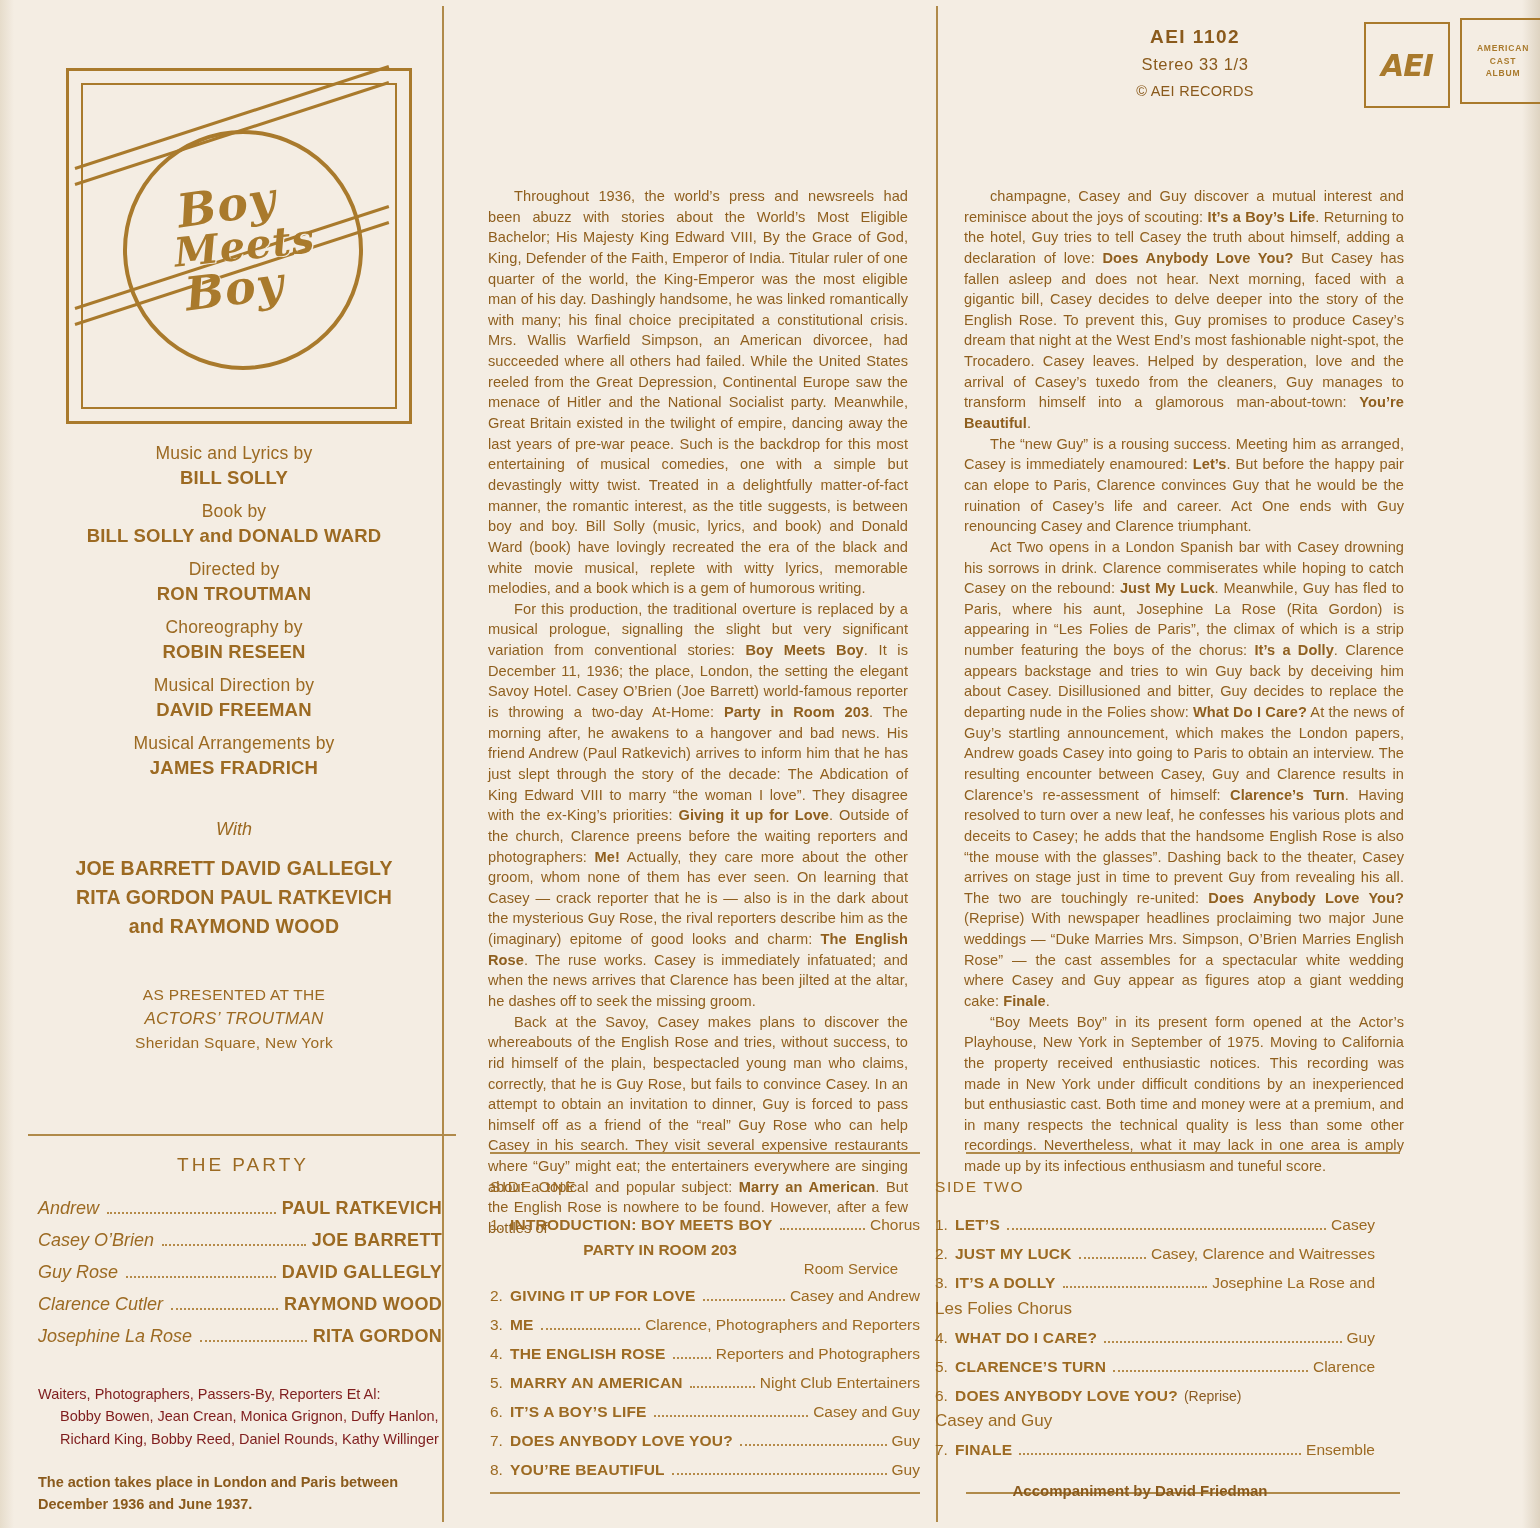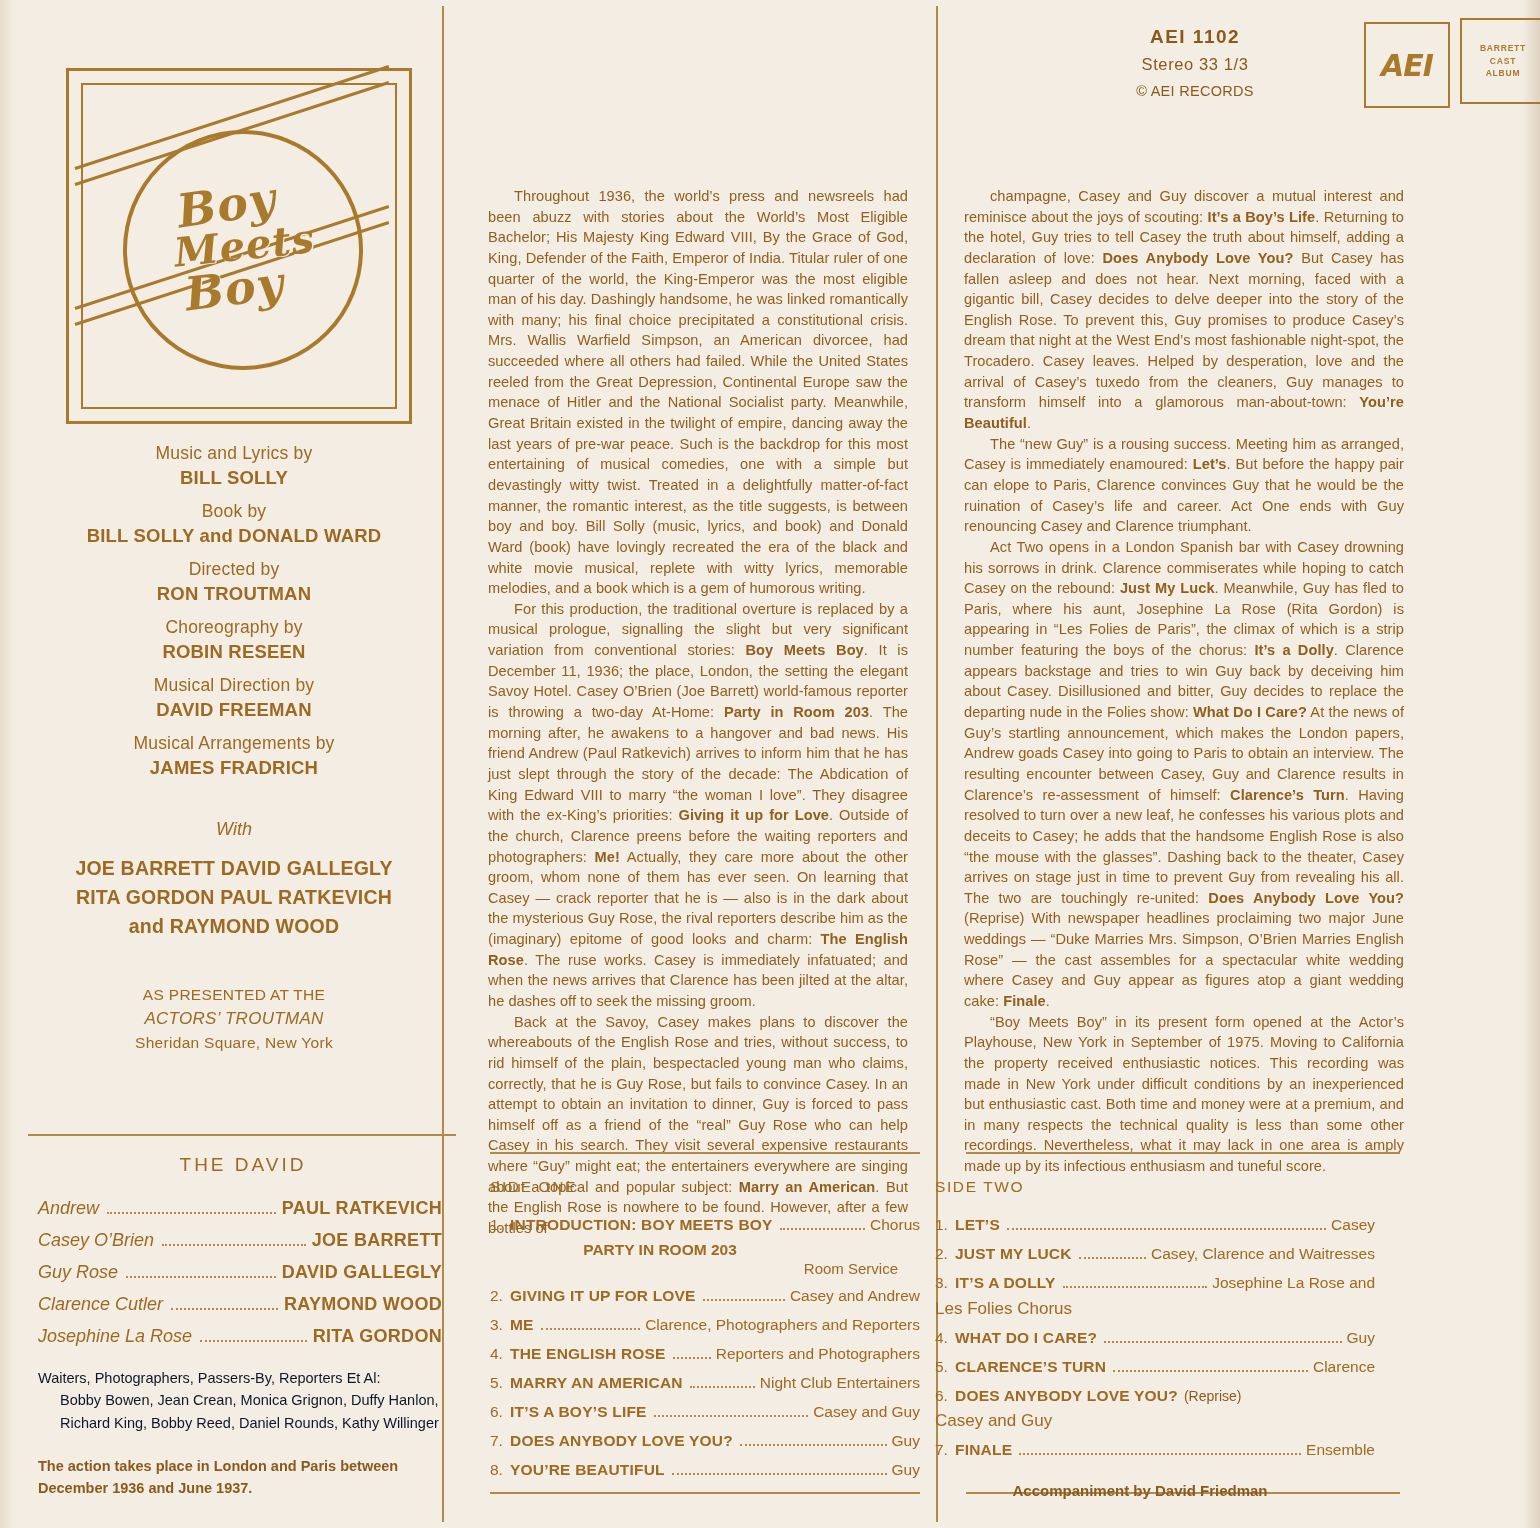--- a/index.html
+++ b/index.html
@@ -133,25 +133,25 @@
   }
   .cast-char { font-style: italic; color: #9c6a22; }
   .cast-dots {
     flex: 1 1 auto;
     border-bottom: 2px dotted #b58a48;
     margin: 0 6px 5px 8px;
     min-width: 12px;
   }
   .cast-actor { font-weight: bold; color: #9c6a22; letter-spacing: .3px; }
   .ensemble {
-    margin-top: 20px;
+    margin-top: 36px;
     padding: 0 12px 0 10px;
     font-size: 14.5px;
     line-height: 1.55;
-    color: #0f172a;
+    color: #7f1d1d;
   }
   .ensemble .names { padding-left: 22px; }
   .action-note {
     margin-top: 22px;
     padding: 0 12px 0 10px;
     font-size: 14.5px;
     font-weight: bold;
     line-height: 1.5;
     color: #8a5a1c;
   }
@@ -286,21 +286,21 @@
   <div id="header">
     <div class="cat-block">
       <div class="cat-num">AEI 1102</div>
       <div class="cat-stereo">Stereo 33 1/3</div>
       <div class="cat-copy">© AEI RECORDS</div>
     </div>
     <div class="aei-box">
       <span class="aei-logo">AEI</span>
     </div>
     <div class="oca-box">
-      <span>BARRETT</span>
+      <span>AMERICAN</span>
       <span>CAST</span>
       <span>ALBUM</span>
     </div>
   </div>
 
   <div class="col" id="left-panel">
 
     <div class="logo-box">
       <div class="logo-inner"></div>
       <div class="logo-stripe" style="left:6px; top:96px; width:330px; transform:rotate(-18deg);"></div>
@@ -345,21 +345,21 @@
       <div class="presented">
         <div>AS PRESENTED AT THE</div>
         <div class="ital">ACTORS’ TROUTMAN</div>
         <div>Sheridan Square, New York</div>
       </div>
     </div>
 
     <div class="cast-rule"></div>
 
     <div id="cast-section">
-      <div class="cast-title">THE DAVID</div>
+      <div class="cast-title">THE PARTY</div>
 
       <div class="cast-row">
         <span class="cast-char">Andrew</span>
         <span class="cast-dots"></span>
         <span class="cast-actor">PAUL RATKEVICH</span>
       </div>
       <div class="cast-row">
         <span class="cast-char">Casey O’Brien</span>
         <span class="cast-dots"></span>
         <span class="cast-actor">JOE BARRETT</span>

